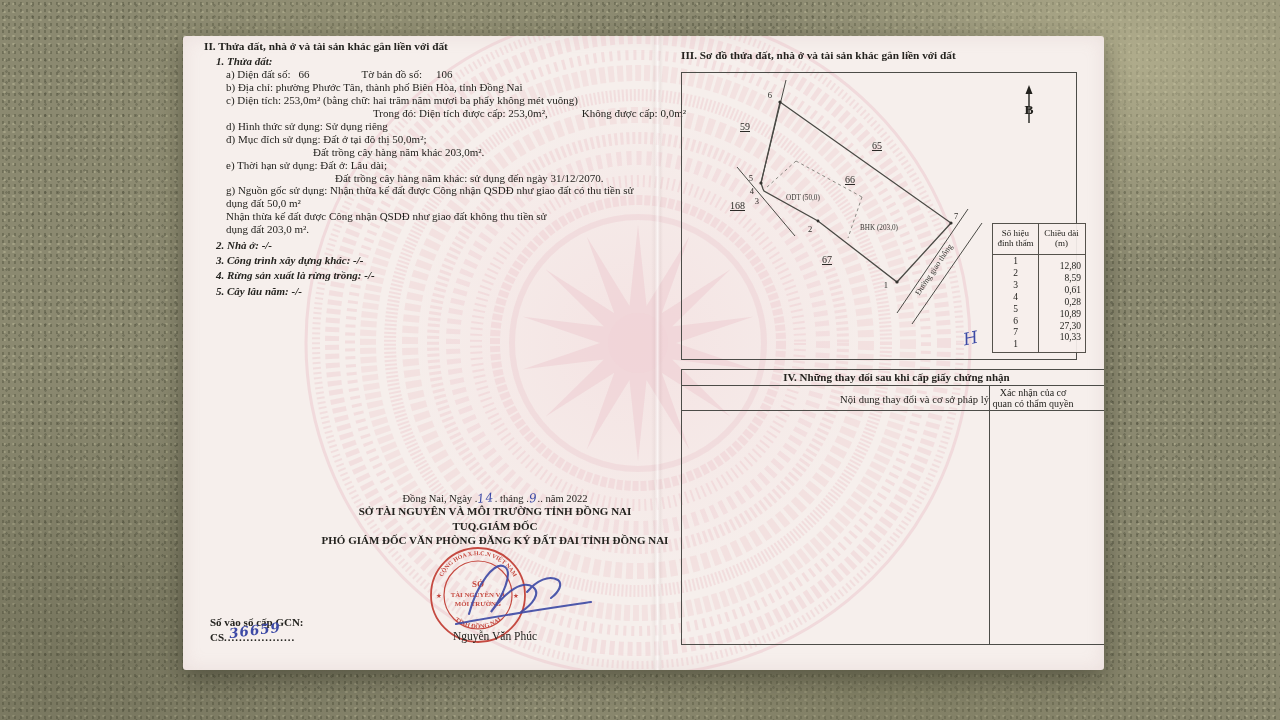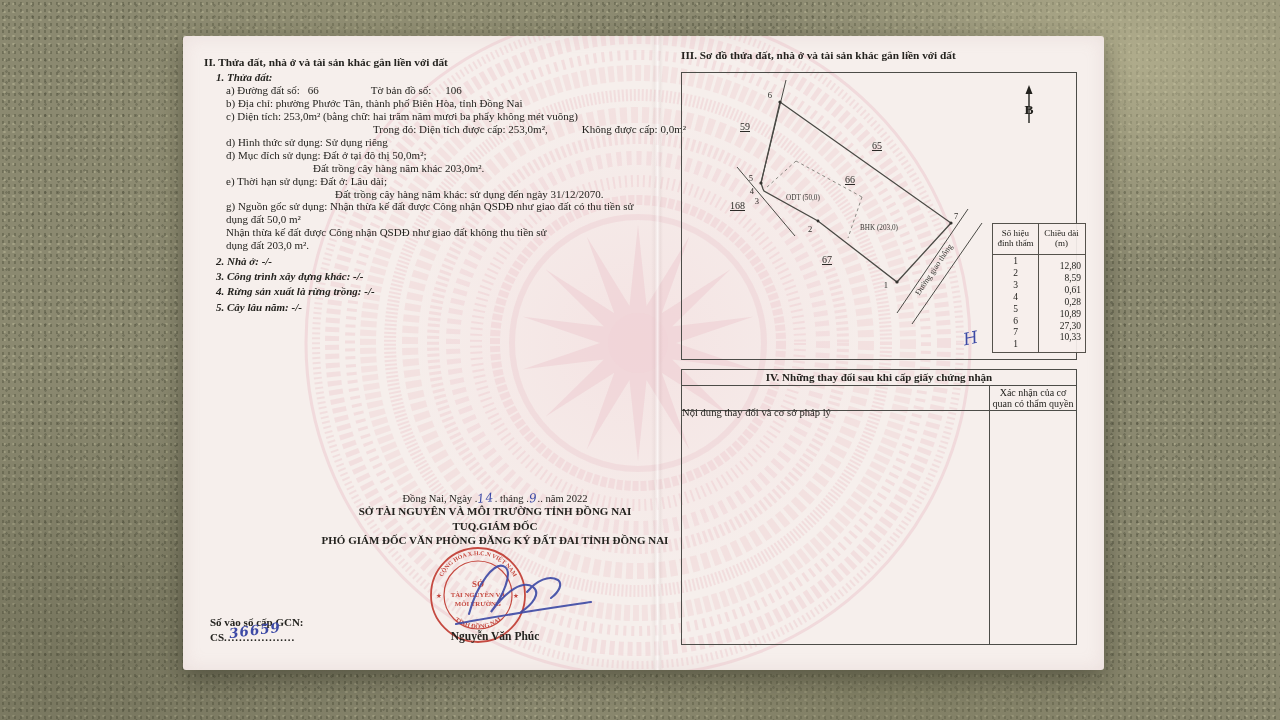--- a/index.html
+++ b/index.html
@@ -19,21 +19,21 @@
   .page{position:absolute;left:183px;top:36px;width:921px;height:634px;
     background-color:#f6efec;
     background-image:radial-gradient(circle 350px at 455px 307px, rgba(240,196,203,.28), rgba(246,239,236,0) 72%);
     border-radius:3px;
     box-shadow:0 8px 26px rgba(30,32,20,.45), inset 0 0 18px rgba(190,150,150,.18);
     color:#24231f;overflow:hidden;}
   .fold{position:absolute;left:468px;top:0;width:12px;height:100%;
     background:linear-gradient(90deg, rgba(120,90,90,0) 0%, rgba(120,90,90,.06) 30%, rgba(255,255,255,.55) 55%, rgba(120,90,90,.08) 75%, rgba(120,90,90,0) 100%);}
   .drum{position:absolute;left:0;top:0;pointer-events:none;}
   
-  .s2{position:absolute;left:21px;top:20px;width:482px;font-size:11px;line-height:12.9px;}
+  .s2{position:absolute;left:21px;top:4px;width:482px;font-size:11px;line-height:12.9px;}
   .s2 .ttl{font-weight:bold;font-size:11.3px;}
   .s2 .item{font-weight:bold;font-style:italic;margin-left:12px;margin-top:2.5px;}
   .s2 .ln{margin-left:22px;}
   .s2 .indA{margin-left:109px;}
   .s2 .indB{margin-left:131px;}
   .gapA{display:inline-block;width:8px;}
   .gapB{display:inline-block;width:52px;}
   .gapC{display:inline-block;width:14px;}
   .gapD{display:inline-block;width:34px;}
   
@@ -44,34 +44,34 @@
     border:1px solid #55524c;background:rgba(246,239,236,.93);font-size:9px;line-height:10px;margin-left:11px;}
   .et-head{position:absolute;left:0;top:0;width:100%;height:30px;border-bottom:1px solid #55524c;}
   .et-div{position:absolute;left:45px;top:0;width:1px;height:100%;background:#55524c;}
   .et-h1{position:absolute;left:0;top:4px;width:45px;text-align:center;}
   .et-h2{position:absolute;left:46px;top:4px;width:45px;text-align:center;}
   .et-colv{position:absolute;left:0;top:32px;width:45px;text-align:center;font-size:9.5px;line-height:11.9px;}
   .et-coll{position:absolute;left:46px;top:37px;width:42px;text-align:right;font-size:9.5px;line-height:11.9px;padding-right:2px;}
   .hand{font-family:"DejaVu Serif", serif;font-style:italic;color:#3c49a5;}
   .hmark{position:absolute;left:281px;top:255px;font-size:17px;transform:rotate(-12deg);}
   
-  .s4-box{position:absolute;left:498px;top:333px;width:394px;height:274px;border:1.2px solid #4c4c48;font-size:10.6px;}
+  .s4-box{position:absolute;left:498px;top:333px;width:394px;height:274px;border:1.2px solid #4c4c48;font-size:10.6px;padding-left:35px;}
   .s4-trow{position:absolute;left:0;top:0;width:100%;height:15px;border-bottom:1px solid #4c4c48;
     text-align:center;font-weight:bold;font-size:11px;line-height:15px;}
   .s4-div{position:absolute;left:307px;top:15px;width:1px;height:259px;background:#4c4c48;}
   .s4-hline{position:absolute;left:0;top:40px;width:100%;height:1px;background:#4c4c48;}
-  .s4-c1{position:absolute;left:0;top:37px;width:307px;text-align:left;}
+  .s4-c1{position:absolute;left:0;top:24px;width:307px;text-align:right;}
   .s4-c2{position:absolute;left:308px;top:17px;width:86px;text-align:center;font-size:10px;line-height:11px;font-family:Liberation Serif, serif;}
   
   .foot{position:absolute;left:92px;width:440px;text-align:center;}
   .f-date{top:455px;font-size:10.6px;}
   .f-org{top:469px;font-weight:bold;font-size:11px;}
   .f-pos{top:484px;font-weight:bold;font-size:11px;}
   .f-dep{top:498px;font-weight:bold;font-size:11px;}
-  .f-name{top:594px;font-weight:bold;font-size:11.5px;}
+  .f-name{top:594px;font-weight:normal;font-size:11.5px;}
   .hw-date{font-size:12px;letter-spacing:1px;display:inline-block;transform:rotate(-6deg);}
   .serial{position:absolute;left:27px;top:580px;font-size:11px;font-weight:bold;}
   .serial .dots{font-weight:bold;letter-spacing:1px;}
   .serial .num{font-size:13.5px;display:inline-block;transform:rotate(-7deg);margin-left:-66px;position:relative;top:-6px;letter-spacing:1px;}
   .seal-svg{position:absolute;left:240px;top:504px;}
   .sig-svg{position:absolute;left:268px;top:512px;}
   svg text{font-family:"Liberation Serif", serif;}
 </style>
 </head>
 <body>
@@ -98,21 +98,21 @@
         <polygon opacity=".5" fill="#eec9cf" points="0,-118 8.5,-37 51.2,-106.3 23.7,-29.7 92.3,-73.6 34.2,-16.5 115,-26.3 38,0 115,26.3 34.2,16.5 92.3,73.6 23.7,29.7 51.2,106.3 8.5,37 0,118 -8.5,37 -51.2,106.3 -23.7,29.7 -92.3,73.6 -34.2,16.5 -115,26.3 -38,0 -115,-26.3 -34.2,-16.5 -92.3,-73.6 -23.7,-29.7 -51.2,-106.3 -8.5,-37"></polygon>
         <circle r="30" fill="#f2d4d8" opacity=".5"></circle>
       </g>
     </svg>
 
     <div class="fold"></div>
 
     <div class="s2">
       <div class="ttl">II. Thửa đất, nhà ở và tài sản khác gắn liền với đất</div>
       <div class="item">1. Thửa đất:</div>
-      <div class="ln"><span>a) Đường đất số:</span><span class="gapA"></span><span>66</span><span class="gapB"></span><span>Tờ bản đồ số:</span><span class="gapC"></span><span>106</span></div>
+      <div class="ln"><span>a) Diện đất số:</span><span class="gapA"></span><span>66</span><span class="gapB"></span><span>Tờ bản đồ số:</span><span class="gapC"></span><span>106</span></div>
       <div class="ln">b) Địa chỉ: phường Phước Tân, thành phố Biên Hòa, tỉnh Đồng Nai</div>
       <div class="ln">c) Diện tích: 253,0m² (bằng chữ: hai trăm năm mươi ba phẩy không mét vuông)</div>
       <div class="ln" style="margin-left:20px;text-align:right;"><span>Trong đó: Diện tích được cấp: 253,0m²,</span><span class="gapD"></span><span>Không được cấp: 0,0m²</span></div>
       <div class="ln">d) Hình thức sử dụng: Sử dụng riêng</div>
       <div class="ln">đ) Mục đích sử dụng: Đất ở tại đô thị 50,0m²;</div>
       <div class="indA">Đất trồng cây hàng năm khác 203,0m².</div>
       <div class="ln">e) Thời hạn sử dụng: Đất ở: Lâu dài;</div>
       <div class="indB">Đất trồng cây hàng năm khác: sử dụng đến ngày 31/12/2070.</div>
       <div class="ln">g) Nguồn gốc sử dụng: Nhận thừa kế đất được Công nhận QSDĐ như giao đất có thu tiền sử</div>
       <div class="ln">dụng đất 50,0 m²</div>

